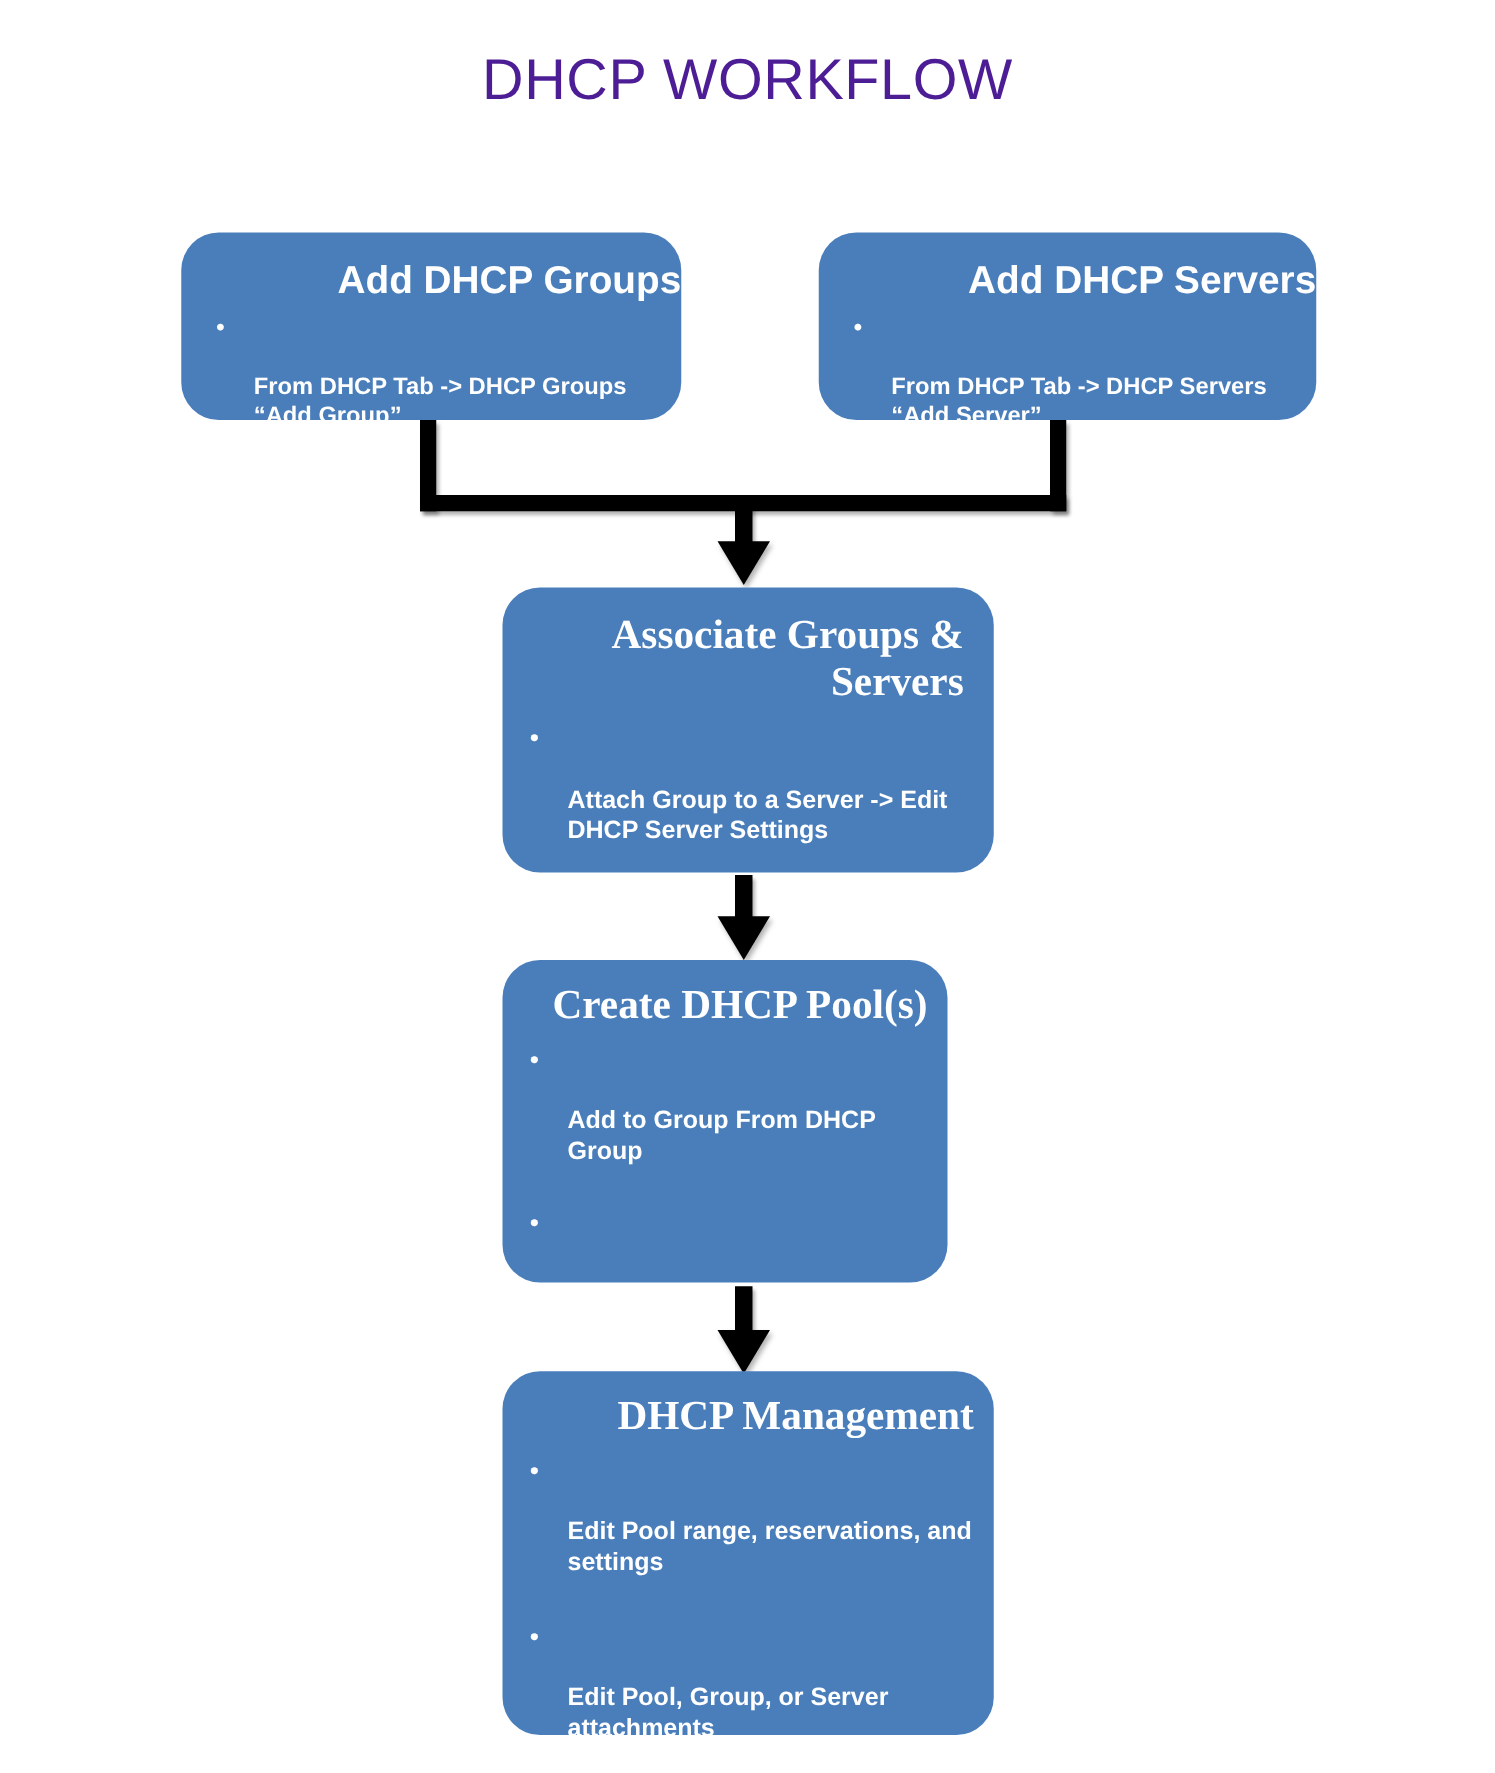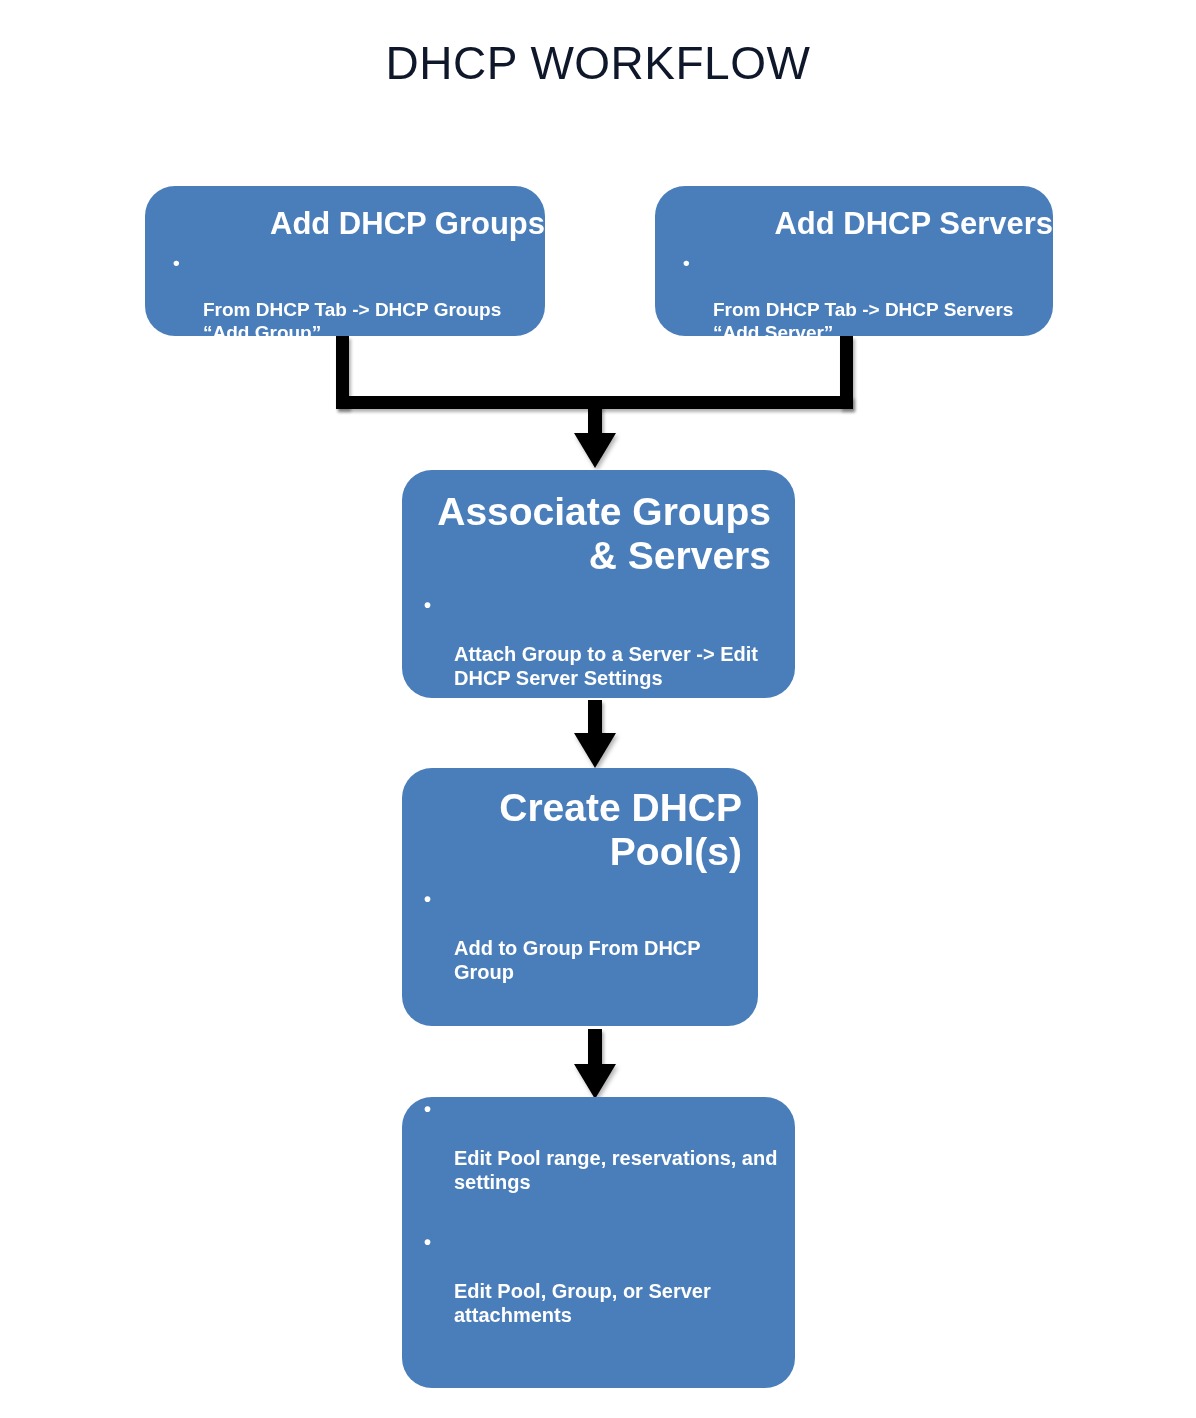--- a/index.html
+++ b/index.html
@@ -21,21 +21,21 @@
   
   #diagram-title {
     position: absolute;
     left: 0;
     top: 36px;
     width: 1196px;
     text-align: center;
     font-size: 46px;
     font-weight: 400;
     letter-spacing: 0.5px;
-    color: #0f172a;
+    color: #4c1d95;
     font-family: "Liberation Sans", sans-serif;
     white-space: pre;
   }
 
   
   .node {
     position: absolute;
     background: #4a7ebb;
     border-radius: 30px;
     box-sizing: border-box;
@@ -75,21 +75,21 @@
   .node-bullets li .bullet-text {
     display: block;
   }
 
   
   .node-top .node-title { font-size: 31px; }
   .node-top .node-bullets li { font-size: 19px; padding-left: 30px; margin-bottom: 0; }
   .node-top .node-bullets li .bullet-dot { font-size: 19px; }
 
   
-  .node-mid .node-title { font-size: 39px; }
+  .node-mid .node-title { font-size: 33px; font-family: Liberation Serif, serif; }
   .node-mid .node-bullets li { font-size: 20px; padding-left: 30px; margin-bottom: 12px; }
   .node-mid .node-bullets li .bullet-dot { font-size: 20px; }
   .node-mid .node-bullets li:last-child { margin-bottom: 0; }
 
   
   #node-add-groups   { left: 145px; top: 186px;  width: 400px; height: 150px; }
   #node-add-groups .node-title   { margin: 20px 0 10px 0; }
   #node-add-groups .node-bullets { margin: 0 18px 0 28px; }
 
   #node-add-servers  { left: 655px; top: 186px;  width: 398px; height: 150px; }
@@ -213,20 +213,21 @@
         <span class="bullet-dot">•</span>
         <span class="bullet-text">Smart or Direct Assign from any block in ProVision meeting provided criteria</span>
       </li>
     </ul>
   </div>
 
   <div class="arrow-stem conn-shadow" id="arrow3-stem"></div>
   <div class="arrow-head" id="arrow3-head"></div>
 
   <div class="node node-mid" id="node-management">
+    <div class="node-title">DHCP Management</div>
     <ul class="node-bullets">
       <li>
         <span class="bullet-dot">•</span>
         <span class="bullet-text">Edit Pool range, reservations, and settings</span>
       </li>
       <li>
         <span class="bullet-dot">•</span>
         <span class="bullet-text">Edit Pool, Group, or Server attachments</span>
       </li>
 

